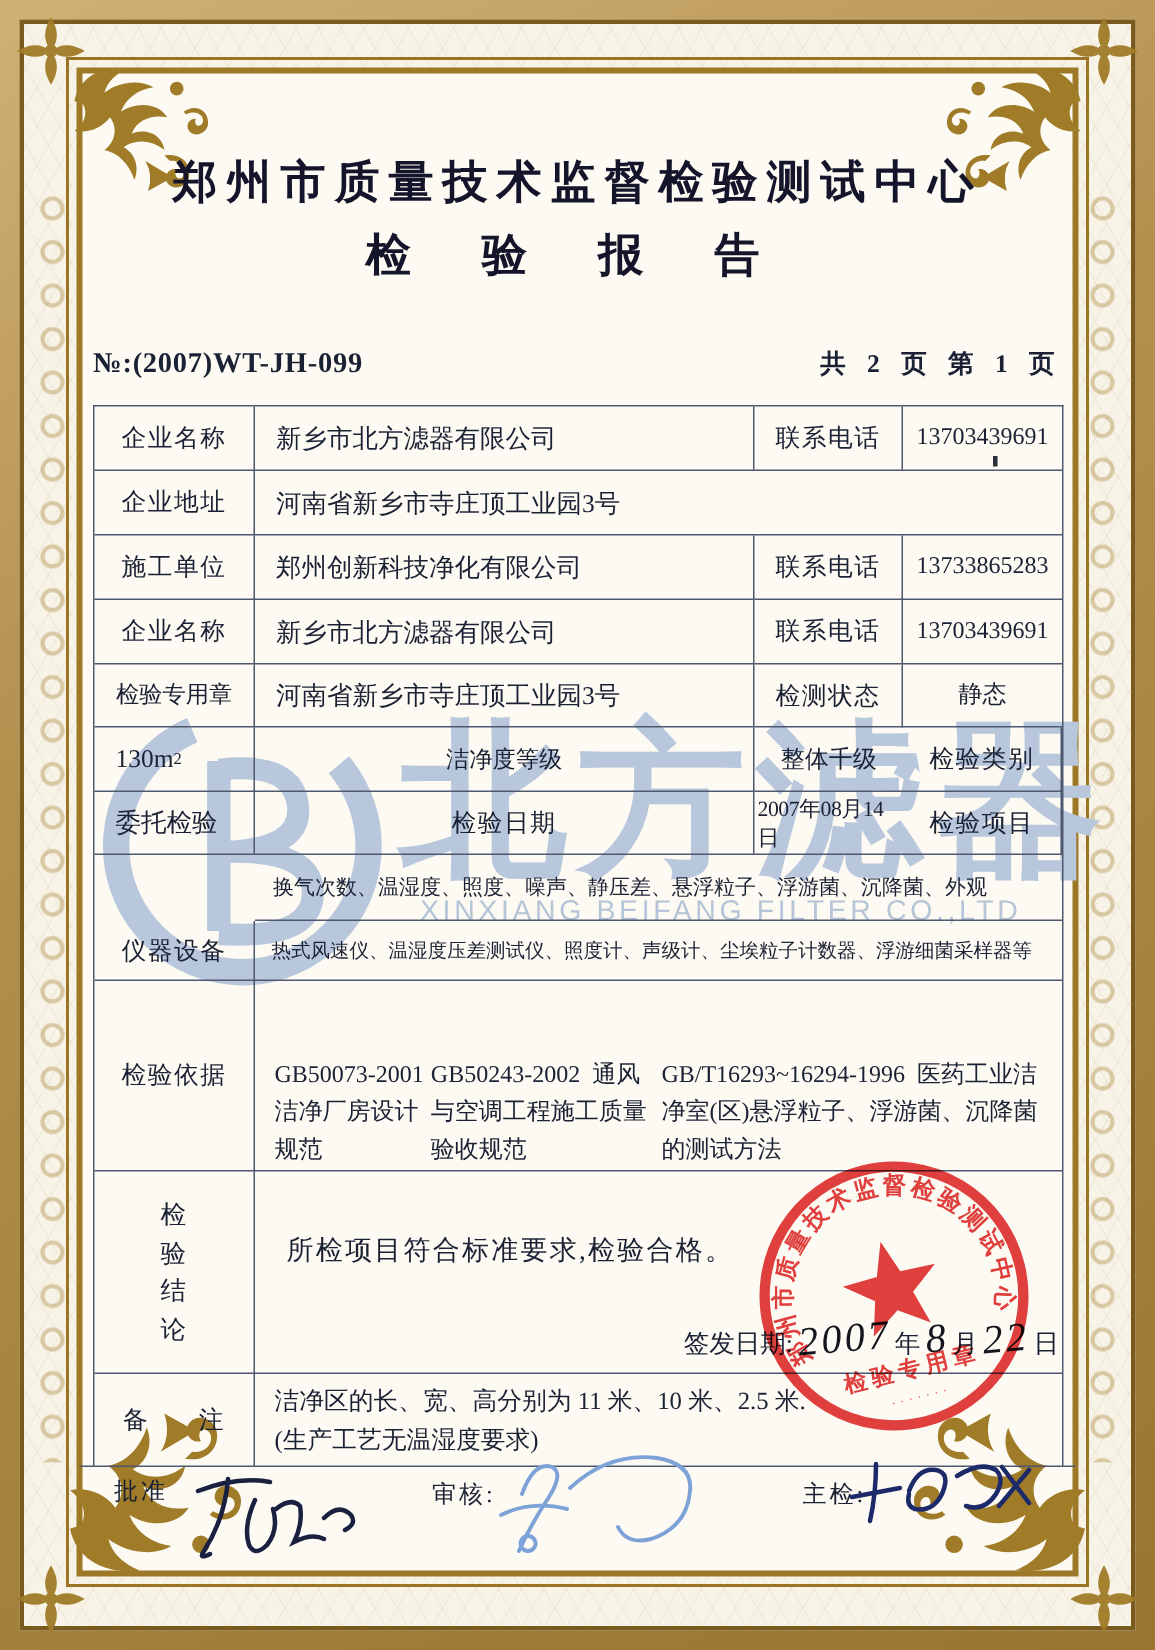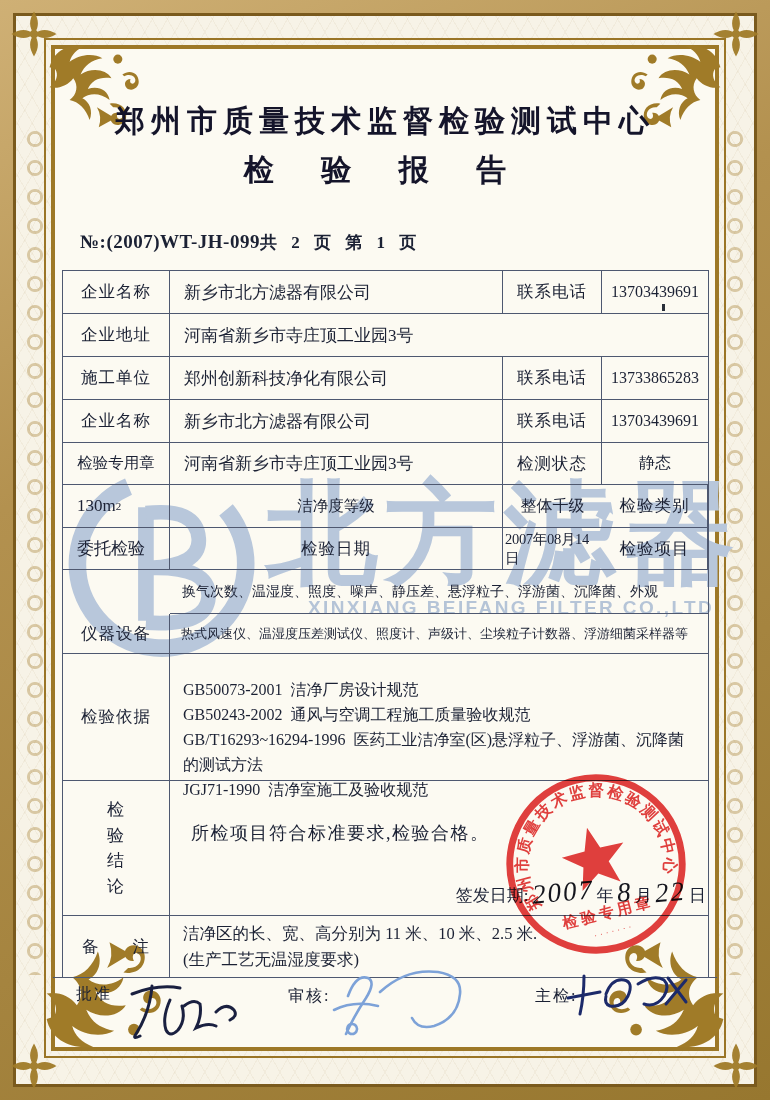--- a/index.html
+++ b/index.html
@@ -24,21 +24,21 @@
                border:4px solid #9d7827;background:#fcfaf2;}
   .corner{position:absolute;z-index:1;}
   .fleur{position:absolute;z-index:1;opacity:.95;}
   
   .content{position:absolute;inset:0;z-index:2;}
   .org-name{position:absolute;left:0;right:0;top:101px;text-align:center;
             font-size:30px;font-weight:700;letter-spacing:6px;color:#14142a;}
   .doc-title{position:absolute;left:0;right:0;top:150px;text-align:center;
              font-size:30px;font-weight:700;letter-spacing:20px;color:#14142a;}
   .no-line{position:absolute;left:62px;right:62px;top:231px;display:flex;
-           align-items:baseline;margin-left:18px;}
+           justify-content:space-between;align-items:baseline;}
   .report-no{font-size:19px;font-weight:700;letter-spacing:.5px;}
   .page-info{font-size:17px;letter-spacing:5px;font-weight:600;}
   
   .report-table{position:absolute;left:62px;top:270px;width:645px;display:grid;
     grid-template-columns:107px 333px 99px 106px;
     grid-template-rows:43px 43px 43px 43px 42px 43px 42px 44px 40px 127px 135px 62px;
     border:1px solid #4e5870;border-bottom:none;background:transparent;}
   .cell{border-right:1px solid #4e5870;border-bottom:1px solid #4e5870;
         display:flex;align-items:center;font-size:17px;position:relative;}
   .lab{justify-content:center;font-size:16.5px;letter-spacing:1px;}
@@ -46,21 +46,21 @@
   .val{padding-left:14px;}
   .val2{justify-content:center;padding:0 2px;font-size:16px;}
   .c-last{border-right:none;}
   .r-last{border-bottom:none;}
   .span3{grid-column:2/5;}
   .val-items{font-size:14px;padding-left:12px;}
   .val-instr{font-size:13px;padding-left:11px;}
   .val-date{font-size:14.5px;letter-spacing:-.3px;}
   sup{font-size:11px;}
   .phone-tick{position:absolute;left:57%;bottom:2px;width:2.5px;height:7px;background:#2a2f3a;}
-  .basis-cell{flex-direction:column;align-items:flex-start;justify-content:center;
+  .basis-cell{align-items:flex-start;justify-content:center;
               padding:6px 10px 6px 13px;margin-top:44px;}
   .basis-line{font-size:16px;line-height:25px;white-space:pre-wrap;}
   .conc-lab{flex-direction:column;justify-content:space-around;padding:16px 0;font-size:17px;}
   .conc-cell{display:block;text-align:right;}
   .conc-text{position:absolute;left:21px;top:40px;font-size:18px;letter-spacing:1.5px;}
   .issue-line{position:absolute;right:2px;bottom:8px;display:flex;align-items:baseline;
               gap:3px;font-size:17px;z-index:4;}
   .hand{font-style:italic;font-size:27px;color:#14151d;line-height:20px;
         transform:rotate(-5deg);letter-spacing:2px;}
   .remark-lab{justify-content:space-between;padding:0 19px;}
@@ -69,22 +69,22 @@
   .remark-cell div{line-height:26px;}
   
   .footer-rule{position:absolute;left:53px;right:53px;top:977px;height:0;
                border-top:1px solid #4e5870;}
   .foot-label{position:absolute;font-size:16px;letter-spacing:2px;z-index:2;}
   .sig{position:absolute;z-index:4;}
   
   .wm{position:absolute;z-index:1;}
   .wm-cn{left:266px;top:478px;font-family:"Liberation Sans","DejaVu Sans",sans-serif;
          font-weight:800;font-size:112px;letter-spacing:7px;color:#b8c7db;line-height:1;}
-  .wm-en{left:308px;top:597px;font-family:"Liberation Sans","DejaVu Sans",sans-serif;
-         font-weight:700;font-size:19px;letter-spacing:2.4px;color:#b5c4d7;}
+  .wm-en{left:280px;top:597px;font-family:"Liberation Sans","DejaVu Sans",sans-serif;
+         font-weight:400;font-size:19px;letter-spacing:2.4px;color:#b5c4d7;}
   
   .stamp{position:absolute;left:498px;top:766px;width:196px;height:196px;z-index:3;
          transform:rotate(-14deg);mix-blend-mode:multiply;opacity:.92;}
 </style>
 </head>
 <body>
 
 <div class="page">
 
   <svg width="0" height="0" style="position:absolute">
@@ -204,21 +204,20 @@
       <div class="cell val val-items span3 c-last">换气次数、温湿度、照度、噪声、静压差、悬浮粒子、浮游菌、沉降菌、外观</div>
 
       <div class="cell lab">仪器设备</div>
       <div class="cell val val-instr span3 c-last">热式风速仪、温湿度压差测试仪、照度计、声级计、尘埃粒子计数器、浮游细菌采样器等</div>
 
       <div class="cell lab">检验依据</div>
       <div class="cell basis-cell span3 c-last">
         <div class="basis-line">GB50073-2001  洁净厂房设计规范</div>
         <div class="basis-line">GB50243-2002  通风与空调工程施工质量验收规范</div>
         <div class="basis-line">GB/T16293~16294-1996  医药工业洁净室(区)悬浮粒子、浮游菌、沉降菌的测试方法</div>
-        <div class="basis-line">JGJ71-1990  洁净室施工及验收规范</div>
       </div>
 
       <div class="cell lab conc-lab">
         <span>检</span>
         <span>验</span>
         <span>结</span>
         <span>论</span>
       </div>
       <div class="cell conc-cell span3 c-last">
         <div class="conc-text">所检项目符合标准要求,检验合格。</div>

